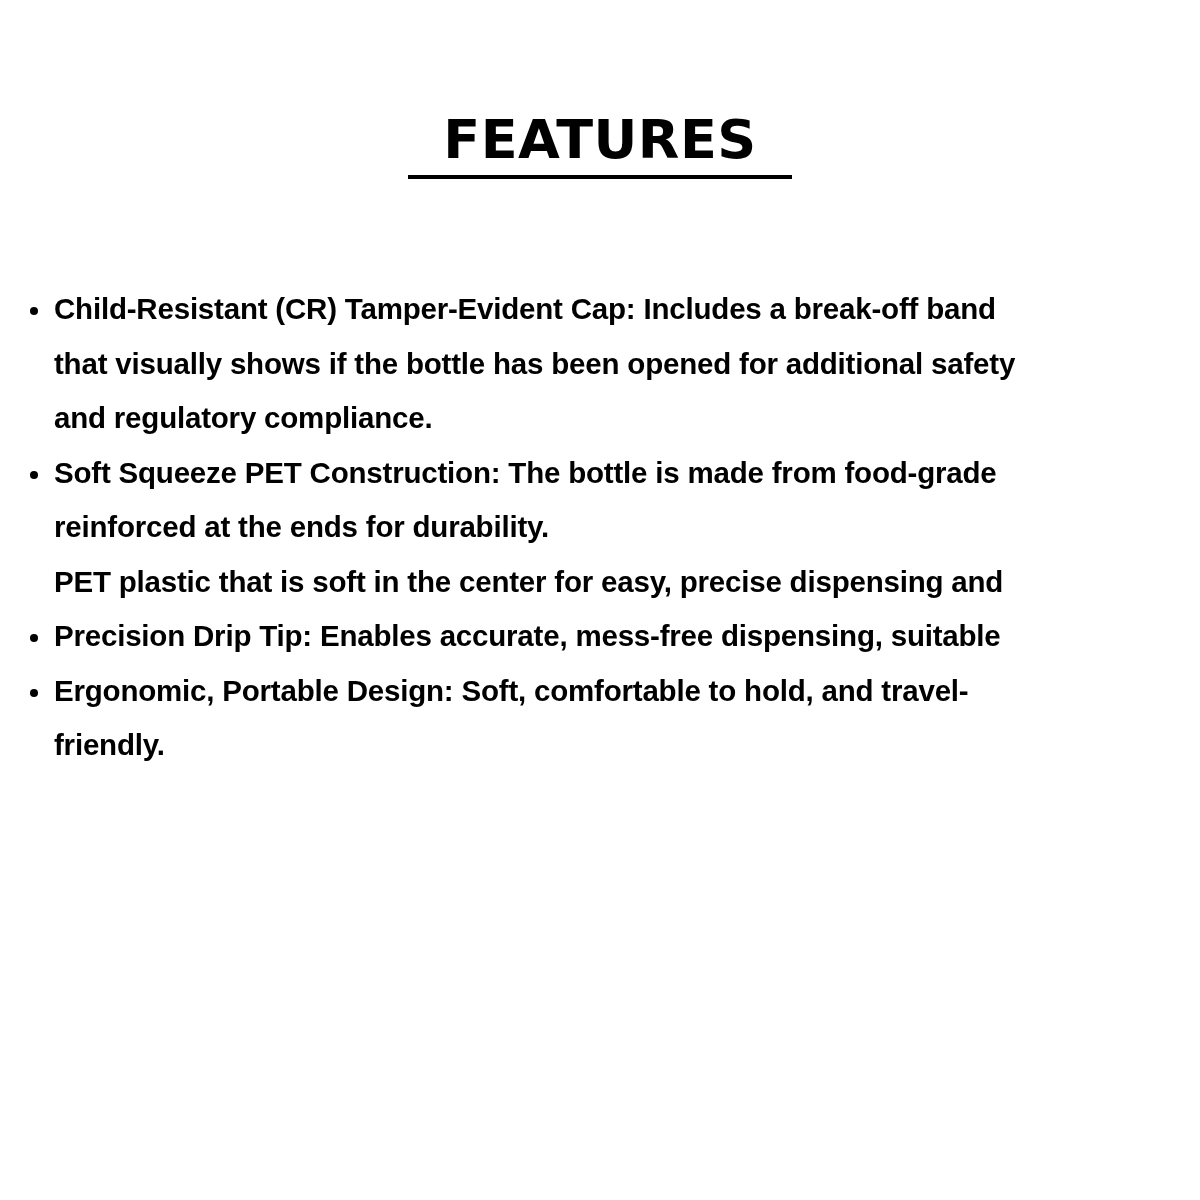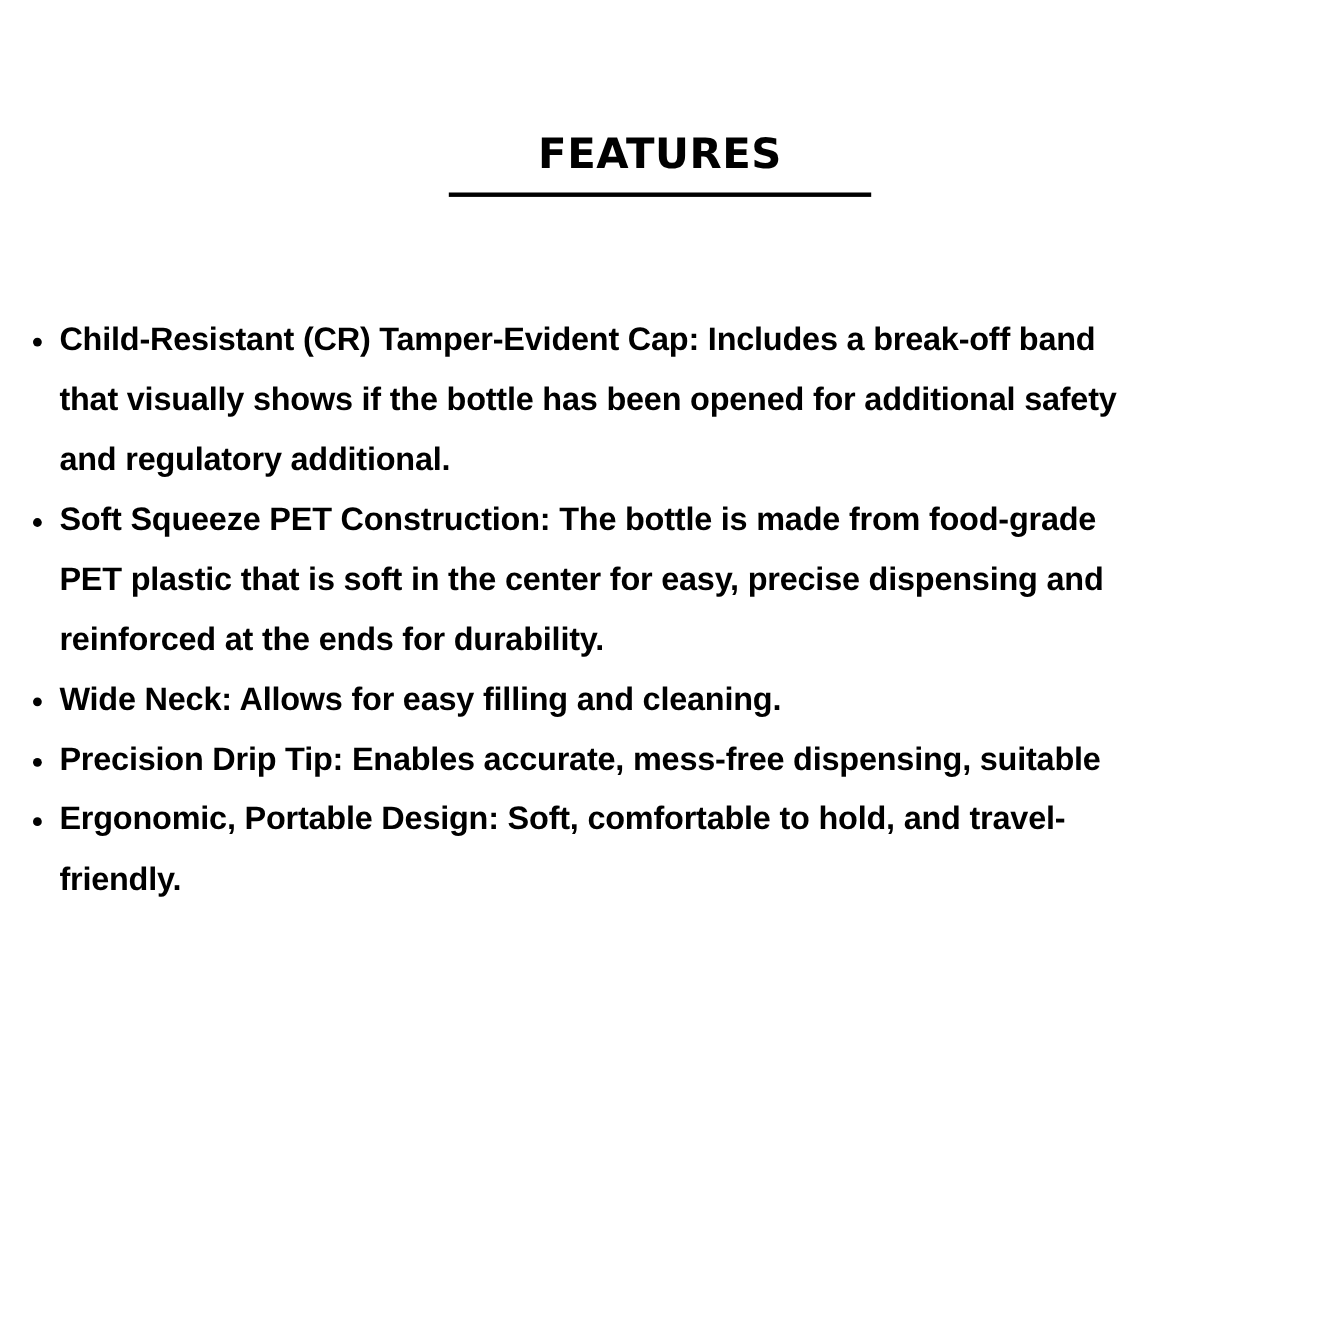--- a/index.html
+++ b/index.html
@@ -1,19 +1,19 @@
 <!DOCTYPE html>
 <html><head>
 <meta charset="utf-8">
 <style>
   html, body { margin: 0; padding: 0; background: #ffffff; }
   body { width: 1200px; height: 1200px; position: relative; overflow: hidden;
          font-family: "Liberation Sans", "DejaVu Sans", sans-serif; color: #000; }
   .title-wrap { position: absolute; left: 0; top: 112px; width: 1200px; text-align: center; }
-  .title { font-size: 38px; font-weight: 700; letter-spacing: 0.5px; line-height: 56px; margin: 0;
+  .title { font-size: 54px; font-weight: 700; letter-spacing: 0.5px; line-height: 56px; margin: 0;
            font-family: "DejaVu Sans", sans-serif; }
   .underline { position: absolute; left: 408px; top: 175px; width: 384px; height: 4px; background: #000; }
   .list { position: absolute; left: 0; top: 282px; width: 1112px; margin: 0; padding: 0; list-style: none; }
   .item { position: relative; padding-left: 54px; padding-right: 4px;
           font-size: 29.5px; font-weight: 700; line-height: 54.5px; letter-spacing: -0.2px;
           white-space: normal; }
   .bullet { position: absolute; left: 30px; top: 25px; width: 8px; height: 8px; border-radius: 50%; background: #000; }
   .line { display: block; white-space: nowrap; }
 </style>
 </head>
@@ -22,31 +22,27 @@
 <div class="title-wrap">
   <h1 class="title">FEATURES</h1>
 </div>
 <div class="underline"></div>
 
 <ul class="list">
   <li class="item">
     <span class="bullet"></span>
     <span class="line">Child-Resistant (CR) Tamper-Evident Cap: Includes a break-off band</span>
     <span class="line">that visually shows if the bottle has been opened for additional safety</span>
-    <span class="line">and regulatory additional.</span>
+    <span class="line">and regulatory compliance.</span>
   </li>
   <li class="item">
     <span class="bullet"></span>
     <span class="line">Soft Squeeze PET Construction: The bottle is made from food-grade</span>
+    <span class="line">reinforced at the ends for durability.</span>
     <span class="line">PET plastic that is soft in the center for easy, precise dispensing and</span>
-    <span class="line">reinforced at the ends for durability.</span>
-  </li>
-  <li class="item">
-    <span class="bullet"></span>
-    <span class="line">Wide Neck: Allows for easy filling and cleaning.</span>
   </li>
   <li class="item">
     <span class="bullet"></span>
     <span class="line">Precision Drip Tip: Enables accurate, mess-free dispensing, suitable</span>
   </li>
   <li class="item">
     <span class="bullet"></span>
     <span class="line">Ergonomic, Portable Design: Soft, comfortable to hold, and travel-</span>
     <span class="line">friendly.</span>
   </li>

